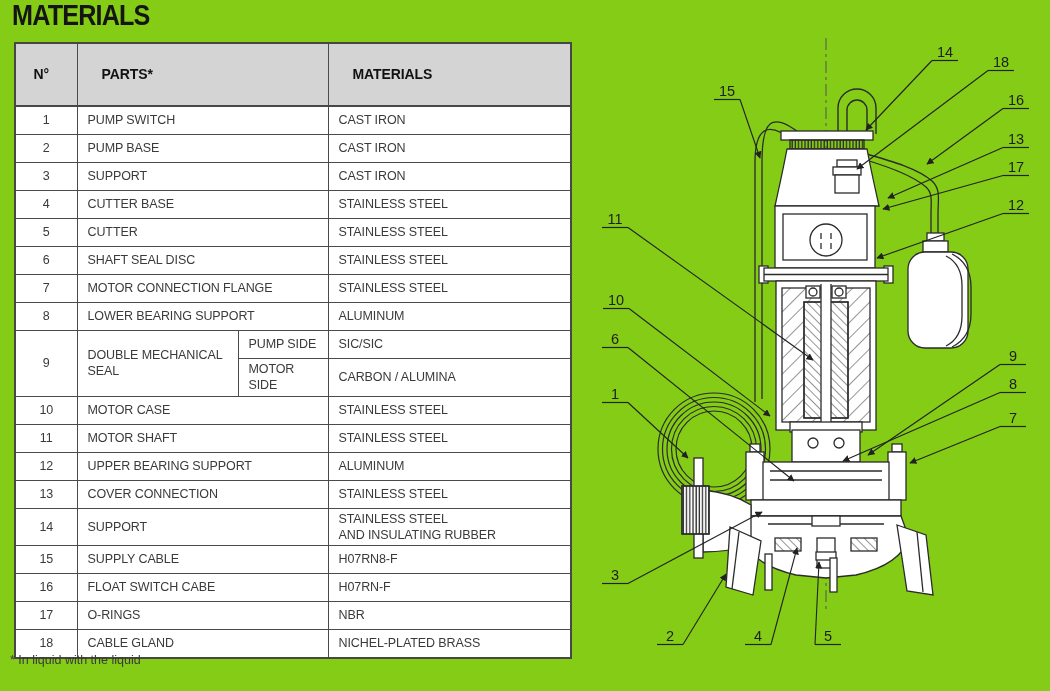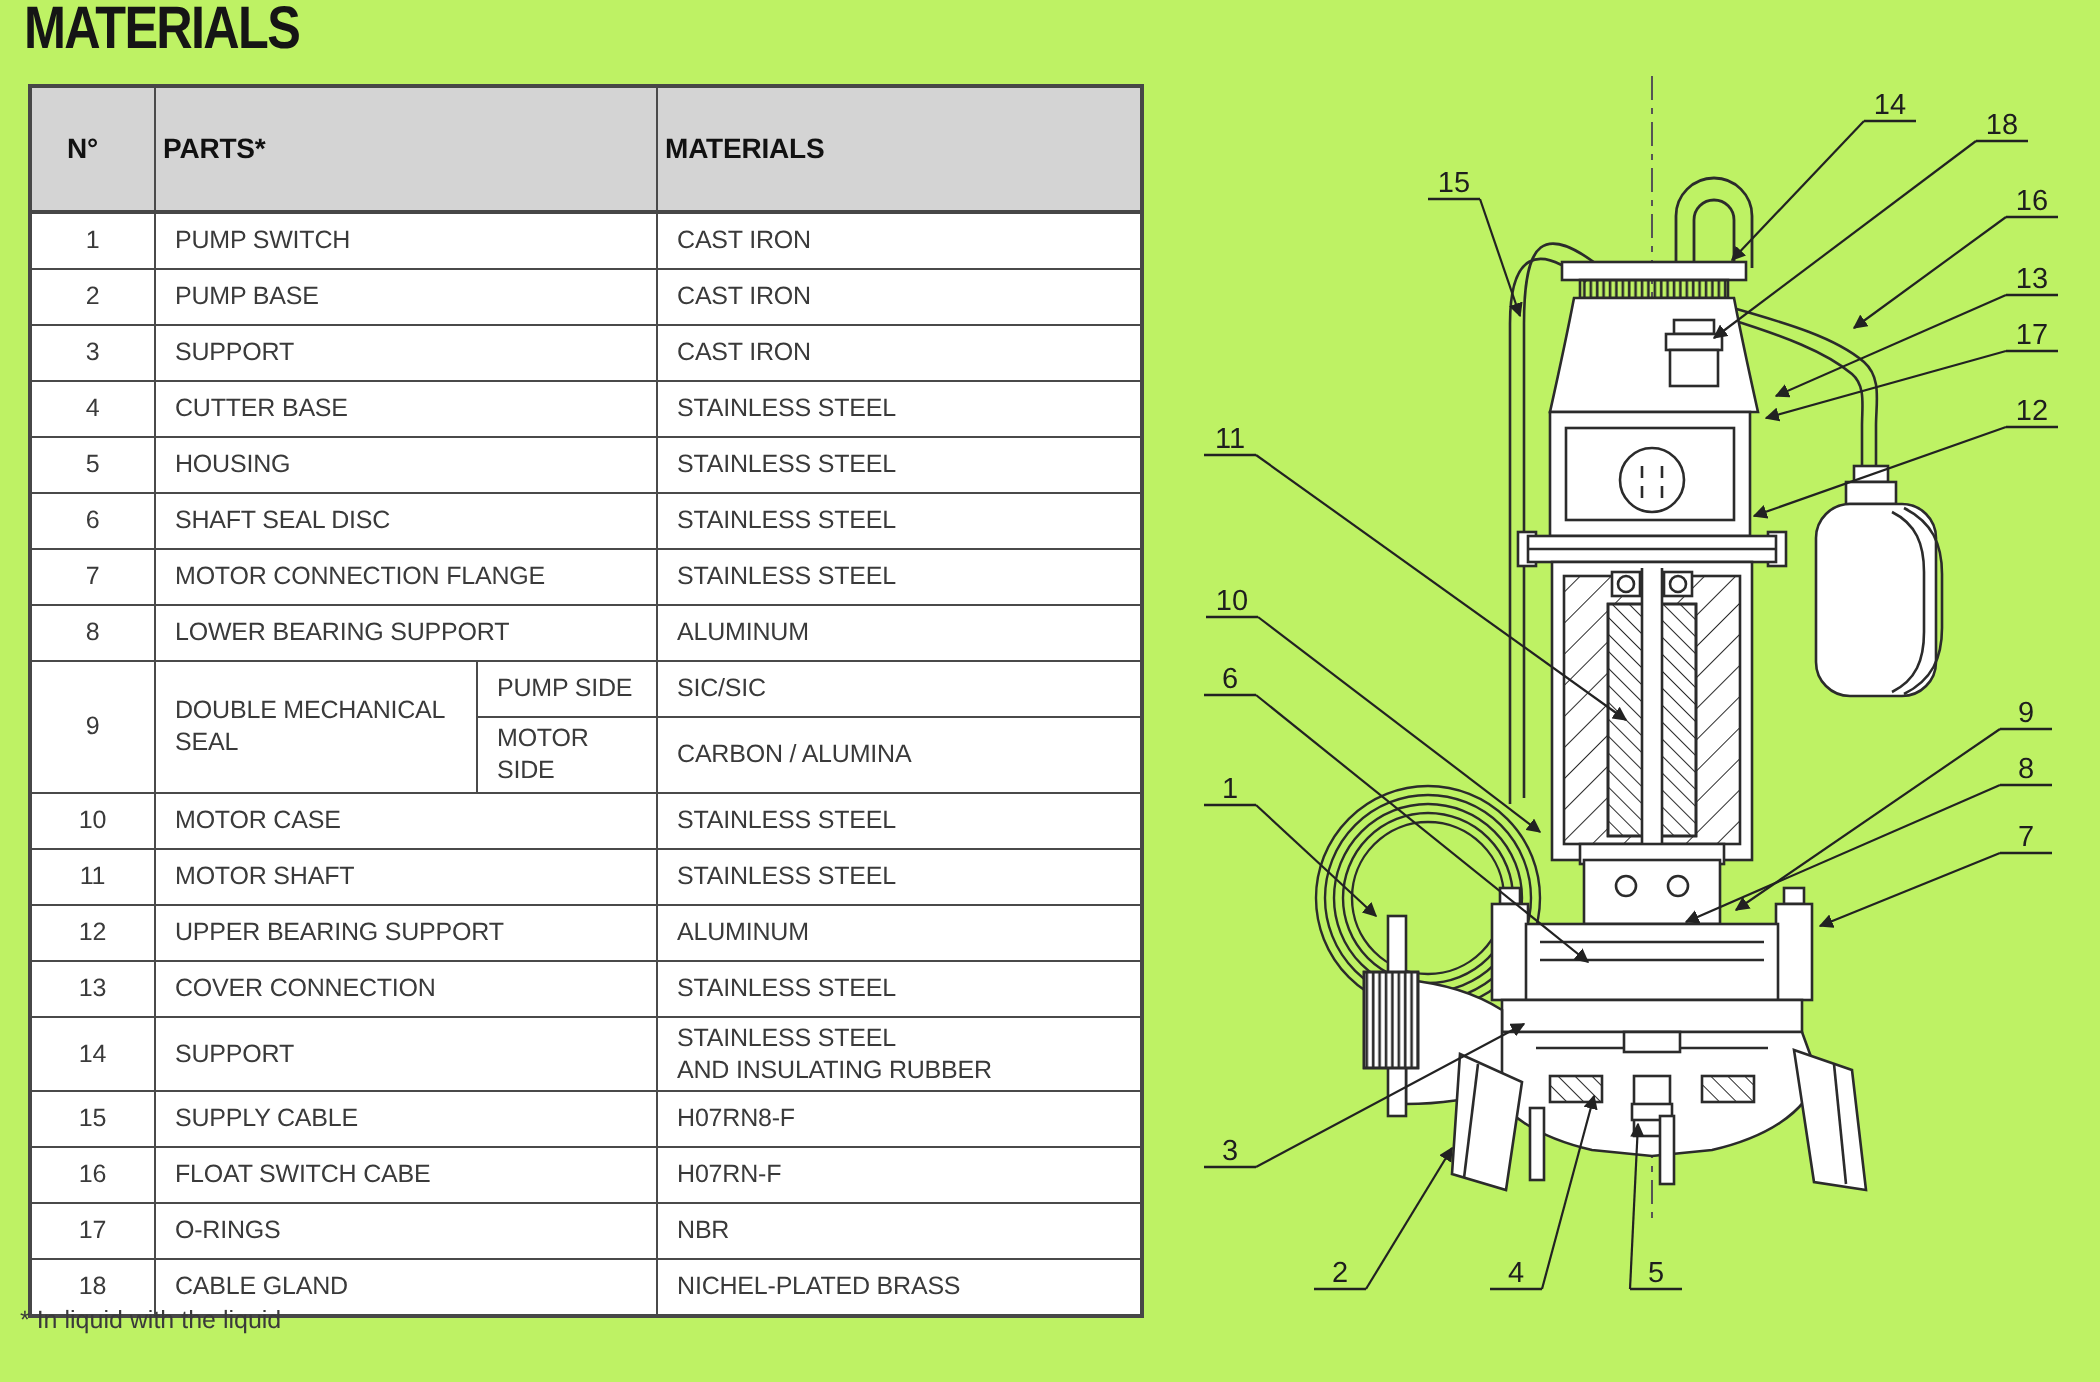--- a/index.html
+++ b/index.html
@@ -1,26 +1,26 @@
 <!DOCTYPE html>
 <html><head>
 <meta charset="utf-8">
 <style>
   html,body{margin:0;padding:0;background:#fff;}
-  .page{position:relative;width:1050px;height:691px;background:#bef264;overflow:hidden;
+  .page{position:relative;width:1050px;height:691px;background:#84cc16;overflow:hidden;
         font-family:"Liberation Sans",sans-serif;color:#2e2e2e;}
   .title{position:absolute;left:12px;top:-2px;margin:0;font-size:30px;font-weight:bold;
          color:#151515;letter-spacing:-1px;transform:scaleX(.84);transform-origin:left top;
          white-space:nowrap;}
   table.materials{position:absolute;left:14px;top:42px;width:556px;border-collapse:collapse;
          table-layout:fixed;border:2px solid #474747;}
   table.materials th, table.materials td{border:1px solid #4a4a4a;font-size:12.5px;color:#3a3a3a;
          padding:2px 10px;letter-spacing:-0.1px;line-height:1.3;}
   table.materials thead th{background:#d4d4d4;height:57px;font-size:14px;font-weight:bold;
-         color:#111;text-align:left;padding-left:4px;border-bottom:2px solid #474747;}
+         color:#111;text-align:left;padding-left:24px;border-bottom:2px solid #474747;}
   table.materials thead th.col-no{text-align:center;padding-left:0;}
   table.materials tbody td{height:23px;background:#fff;}
   td.no{text-align:center;}
   td.mat{white-space:pre-line;margin-top:13px;}
   .footnote{position:absolute;left:10px;top:653px;font-size:12.5px;color:#3a3a3a;}
   #diagram{position:absolute;left:580px;top:0;width:470px;height:691px;}
   .co-num{font-size:14.5px;fill:#1e1e1e;}
 </style>
 </head>
 <body>
@@ -59,21 +59,21 @@
           <td class="part" colspan="2">SUPPORT</td>
           <td class="mat">CAST IRON</td>
         </tr>
         <tr>
           <td class="no">4</td>
           <td class="part" colspan="2">CUTTER BASE</td>
           <td class="mat">STAINLESS STEEL</td>
         </tr>
         <tr>
           <td class="no">5</td>
-          <td class="part" colspan="2">HOUSING</td>
+          <td class="part" colspan="2">CUTTER</td>
           <td class="mat">STAINLESS STEEL</td>
         </tr>
         <tr>
           <td class="no">6</td>
           <td class="part" colspan="2">SHAFT SEAL DISC</td>
           <td class="mat">STAINLESS STEEL</td>
         </tr>
         <tr>
           <td class="no">7</td>
           <td class="part" colspan="2">MOTOR CONNECTION FLANGE</td>

